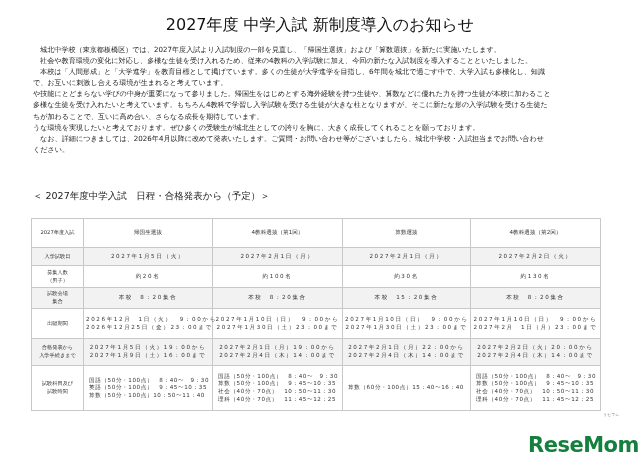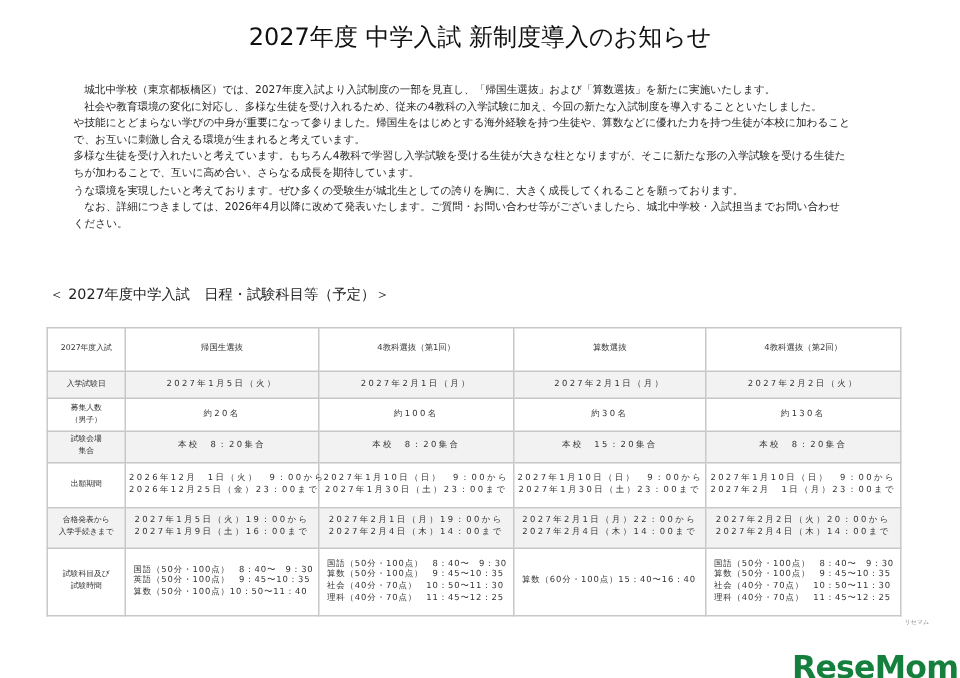--- a/index.html
+++ b/index.html
@@ -1,20 +1,20 @@
 <!DOCTYPE html>
 <html><head>
 <meta charset="utf-8">
 <style>
   html, body { margin: 0; padding: 0; background: #ffffff; }
   body { width: 640px; height: 452px; position: relative; overflow: hidden;
          font-family: "DejaVu Sans", "Liberation Sans", sans-serif; color: #1a1a1a; }
   .title { position: absolute; left: 0; top: 15px; width: 640px; text-align: center;
            font-size: 16px; font-weight: normal; letter-spacing: 0px; color: #111; }
-  .intro { position: absolute; left: 33px; top: 54px; width: 580px; font-size: 7.1px; line-height: 11.1px; color: #222; margin-left: 16px; }
+  .intro { position: absolute; left: 33px; top: 44px; width: 580px; font-size: 7.1px; line-height: 11.1px; color: #222; }
   .intro p { margin: 0; text-indent: 1em; white-space: nowrap; }
   .intro p.cont { text-indent: 0; }
   .section-title { position: absolute; left: 33px; top: 190px; font-size: 9.5px; color: #222; }
   table.sched { position: absolute; left: 31px; top: 218px; width: 569px; border-collapse: collapse;
                 table-layout: fixed; font-size: 5.6px; color: #333; }
   table.sched td { border: 1px solid #c8c8c8; text-align: center; vertical-align: middle; padding: 0 2px; line-height: 7.6px; }
   table.sched td.rh { font-size: 5.2px; }
   table.sched tr.shade td { background: #f2f2f2; }
   table.sched td.spaced { letter-spacing: 1.6px; }
   table.sched td.subj { text-align: left; padding-left: 5px; letter-spacing: 0.6px; }
@@ -24,30 +24,31 @@
   .logo-ruby { position: absolute; left: 603px; top: 412px; font-size: 4px; color: #888; }
 </style>
 </head>
 <body>
 
 <div class="title">2027年度 中学入試 新制度導入のお知らせ</div>
 
 <div class="intro">
   <p><span>城北中学校（東京都板橋区）では、2027年度入試より入試制度の一部を見直し、「帰国生選抜」および「算数選抜」を新たに実施いたします。</span></p>
   <p><span>社会や教育環境の変化に対応し、多様な生徒を受け入れるため、従来の4教科の入学試験に加え、今回の新たな入試制度を導入することといたしました。</span></p>
+  <p><span>本校は「人間形成」と「大学進学」を教育目標として掲げています。多くの生徒が大学進学を目指し、6年間を城北で過ごす中で、大学入試も多様化し、知識</span></p>
+  <p class="cont"><span>で、お互いに刺激し合える環境が生まれると考えています。</span></p>
   <p class="cont"><span>や技能にとどまらない学びの中身が重要になって参りました。帰国生をはじめとする海外経験を持つ生徒や、算数などに優れた力を持つ生徒が本校に加わること</span></p>
-  <p class="cont"><span>で、お互いに刺激し合える環境が生まれると考えています。</span></p>
   <p class="cont"><span>多様な生徒を受け入れたいと考えています。もちろん4教科で学習し入学試験を受ける生徒が大きな柱となりますが、そこに新たな形の入学試験を受ける生徒た</span></p>
   <p class="cont"><span>ちが加わることで、互いに高め合い、さらなる成長を期待しています。</span></p>
   <p class="cont"><span>うな環境を実現したいと考えております。ぜひ多くの受験生が城北生としての誇りを胸に、大きく成長してくれることを願っております。</span></p>
   <p><span>なお、詳細につきましては、2026年4月以降に改めて発表いたします。ご質問・お問い合わせ等がございましたら、城北中学校・入試担当までお問い合わせ</span></p>
   <p class="cont"><span>ください。</span></p>
 </div>
 
-<div class="section-title">＜ 2027年度中学入試　日程・試験科目等（予定）＞</div>
+<div class="section-title">＜ 2027年度中学入試　日程・合格発表から（予定）＞</div>
 
 <table class="sched">
   <colgroup>
     <col style="width:52px">
       <col style="width:129px">
       <col style="width:130px">
       <col style="width:128px">
       <col style="width:130px">
   </colgroup>
   <tbody>

